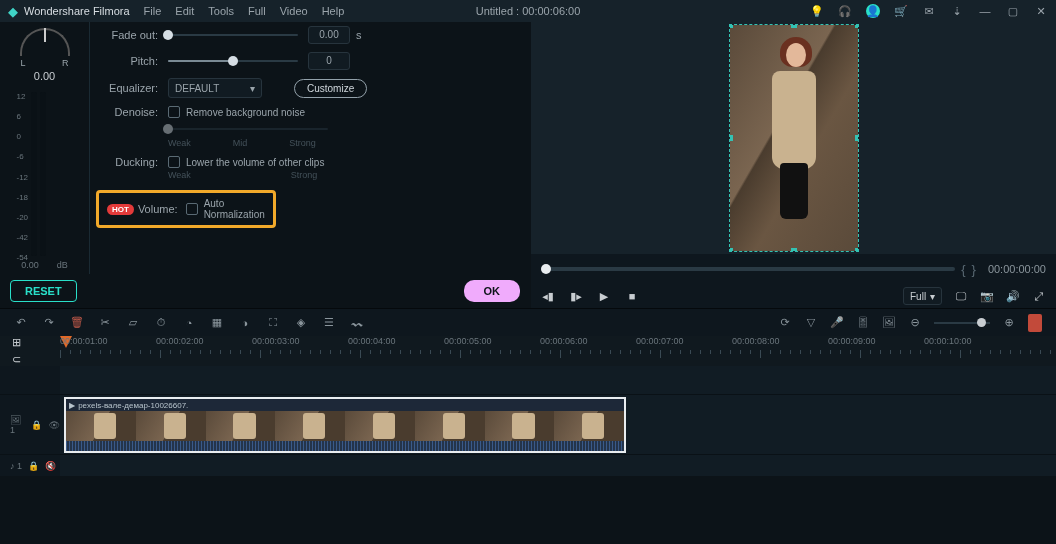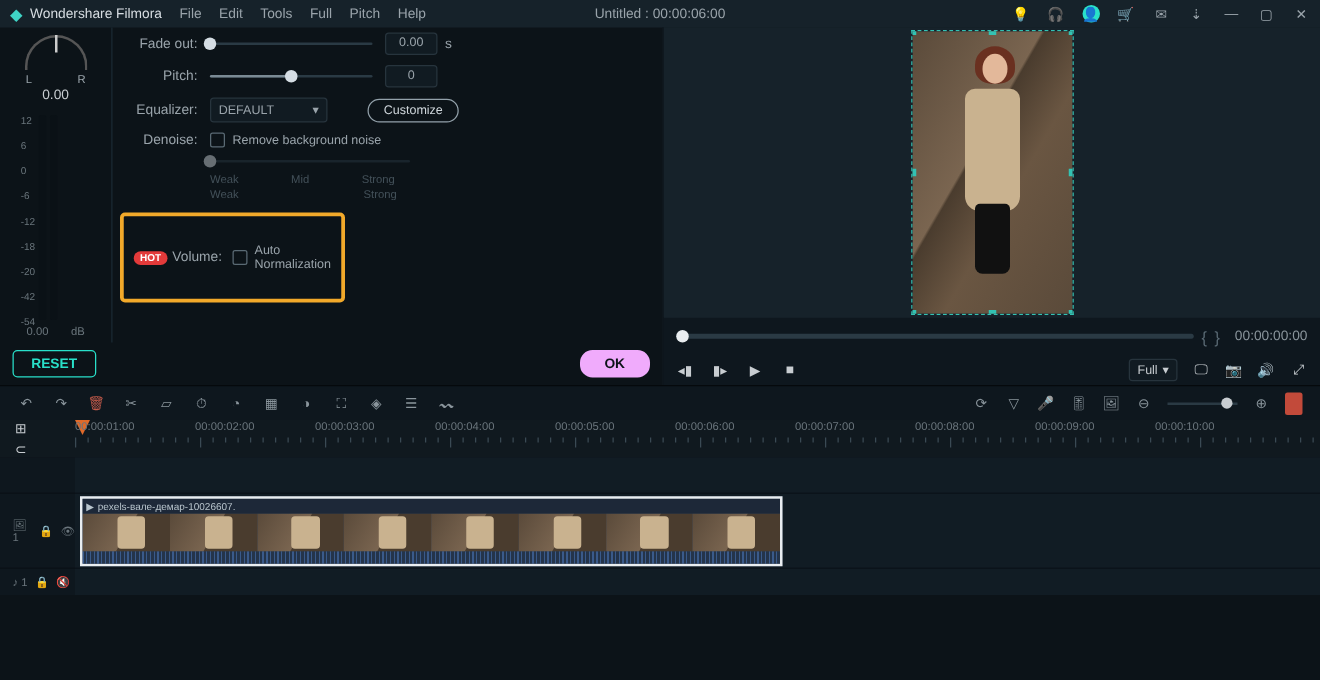--- a/index.html
+++ b/index.html
@@ -41,21 +41,21 @@
 .slider .fill{position:absolute;left:0;top:0;height:2px;background:#7a8a94;border-radius:1px}
 .knob{width:10px;height:10px;border-radius:50%;background:#d5dde3;position:absolute;top:-4px;margin-left:-5px}
 .valbox{width:42px;height:18px;background:#111b22;border:1px solid #27343d;border-radius:3px;margin-left:10px;text-align:center;line-height:16px;font-size:10px}
 .unit{margin-left:6px;width:10px}
 .sel{width:94px;height:20px;background:#111b22;border:1px solid #27343d;border-radius:3px;display:flex;align-items:center;padding:0 6px;justify-content:space-between;font-size:10px}
 .customize{margin-left:32px;padding:3px 12px;border:1px solid #93a1aa;border-radius:10px;color:#cfd6db;font-size:10px;cursor:pointer}
 .cbx{width:12px;height:12px;border:1px solid #5a6a74;border-radius:2px;margin-right:6px;display:inline-block;flex-shrink:0}
 .cblab{font-size:10px}
 .sublbl{display:flex;font-size:9px;color:#5a6a74}
 .hot{background:#e33a3a;color:#fff;font-size:8px;padding:1px 5px;border-radius:7px;margin-right:4px;font-weight:bold}
-.volrow{border:3px solid #f2a92a;border-radius:4px;padding:22px 8px;margin-top:2px;display:flex;align-items:center;width:180px}
+.volrow{border:3px solid #f2a92a;border-radius:4px;padding:5px 8px;margin-top:2px;display:flex;align-items:center;width:180px}
 .volrow-pos{margin-left:-4px}
 
 .btnbar{display:flex;padding:6px 10px;gap:6px}
 .reset{border:1px solid #29e0c9;color:#29e0c9;background:transparent;border-radius:4px;padding:4px 14px;cursor:pointer;font-size:11px;font-weight:bold}
 .spacer{flex:1}
 .ok{background:#f0abfc;color:#0c1318;border:none;border-radius:10px;padding:4px 20px;cursor:pointer;font-size:11px;font-weight:bold}
 
 
 .preview{flex:1;display:flex;flex-direction:column;background:#16222a;border-left:1px solid #0c1318}
 .pcanvas{flex:1;display:flex;align-items:center;justify-content:center;background:#16222a;position:relative}
@@ -118,21 +118,21 @@
 <body>
 
 <div class="titlebar">
   <span class="logo">◆</span>
   <span class="brand">Wondershare Filmora</span>
   <div class="menu">
     <span>File</span>
     <span>Edit</span>
     <span>Tools</span>
     <span>Full</span>
-    <span>Pitch</span>
+    <span>Video</span>
     <span>Help</span>
   </div>
   <span class="title">Untitled : 00:00:06:00</span>
   <div class="winctrls">
     <span style="color:#e8c23a">💡</span>
     <span style="color:#29e0c9">🎧</span>
     <span style="background:#29e0c9;border-radius:50%;color:#0c1318">👤</span>
     <span>🛒</span>
     <span>✉</span>
     <span>⇣</span>
@@ -223,20 +223,25 @@
                 <div class="knob" style="left:0%"></div>
               </div>
             </div>
         </div>
         <div class="sublbl" style="margin:-6px 0 8px 68px;gap:42px;opacity:.7">
           <span>Weak</span>
           <span>Mid</span>
           <span>Strong</span>
         </div>
 
+        <div class="row">
+          <span class="lab">Ducking:</span>
+          <span class="cbx"></span>
+          <span class="cblab">Lower the volume of other clips</span>
+        </div>
         <div class="sublbl" style="margin:-6px 0 8px 68px;gap:100px;opacity:.7">
           <span>Weak</span>
           <span>Strong</span>
         </div>
 
         <div class="volrow volrow-pos">
           <span class="hot">HOT</span>
           <span style="margin-right:8px">Volume:</span>
           <span class="cbx"></span>
           <span class="cblab">Auto Normalization</span>

